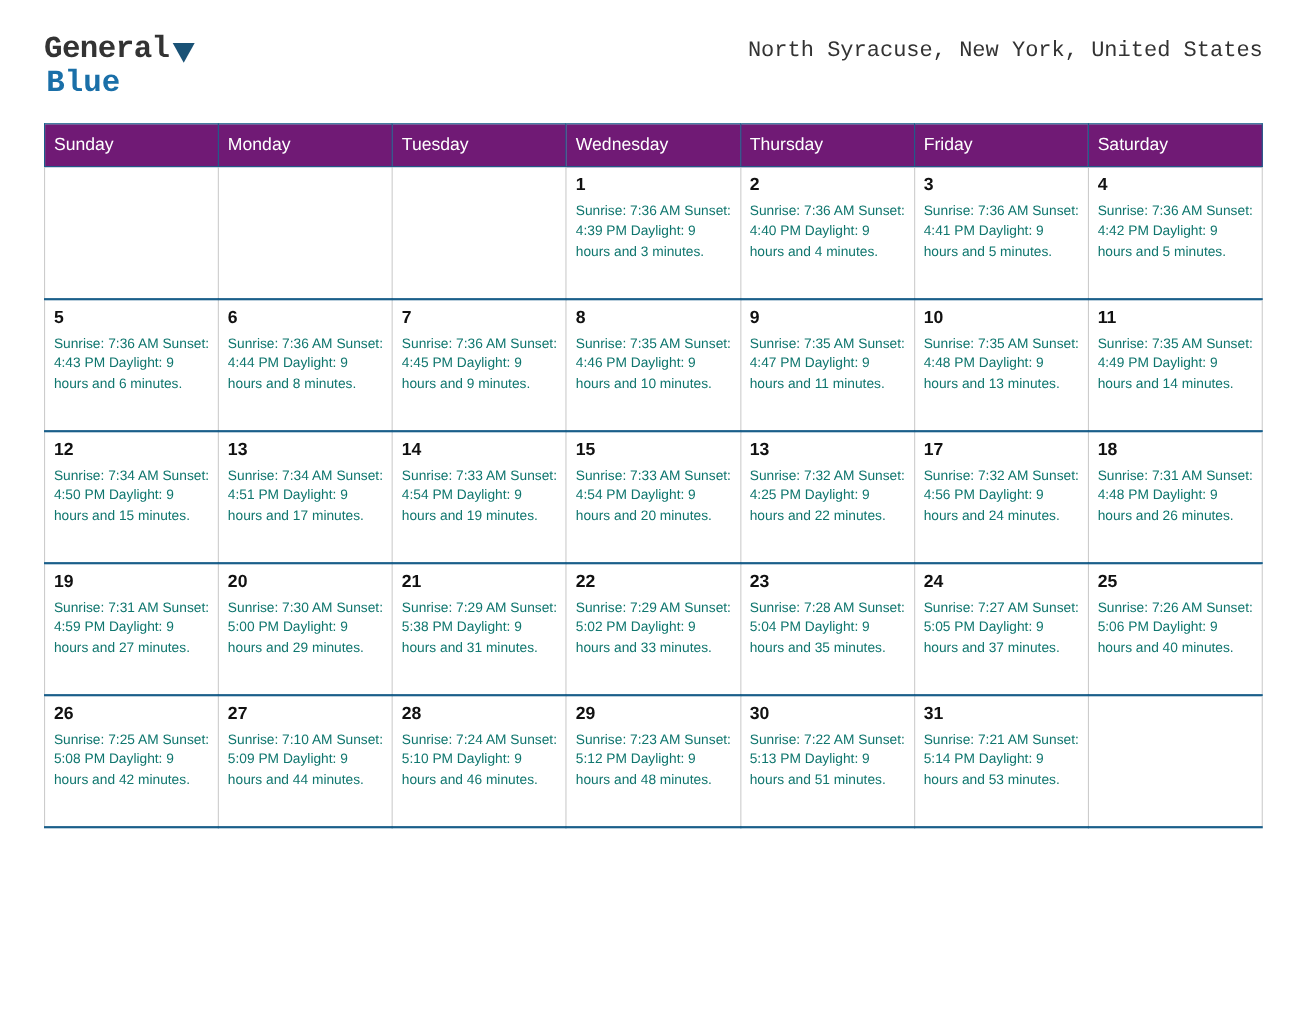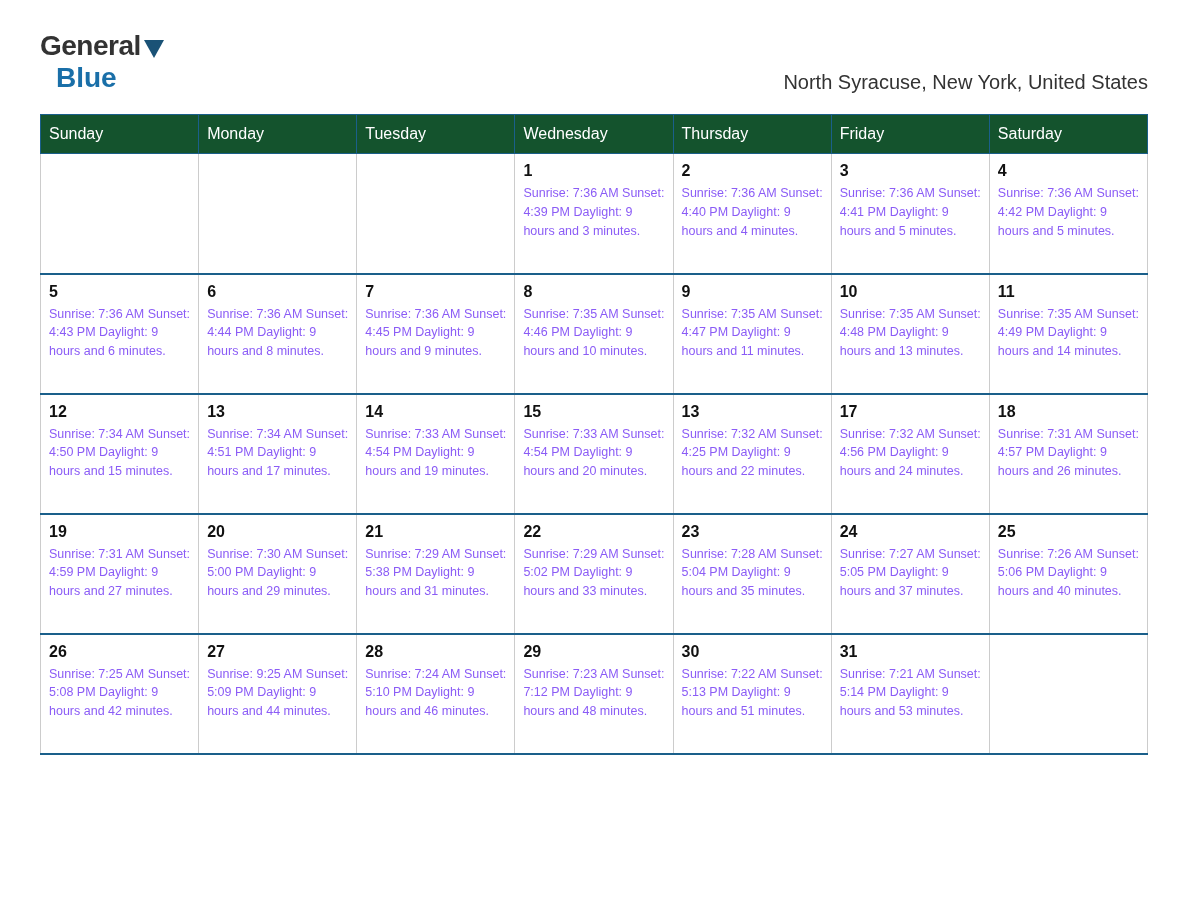--- a/index.html
+++ b/index.html
@@ -6,22 +6,23 @@
     body {
       font-family: Arial, sans-serif;
       background: #fff;
       padding: 30px 40px;
       width: 1188px;
       min-height: 918px;
     }
     .header {
       display: flex;
       justify-content: space-between;
-      align-items: flex-end;
+      align-items: flex-start;
       margin-bottom: 20px;
+      font-family: Liberation Mono, monospace;
     }
     .logo {
       display: flex;
       flex-direction: column;
       align-items: flex-start;
     }
     .logo-text {
       display: flex;
       align-items: center;
     }
@@ -37,21 +38,21 @@
       border-left: 10px solid transparent;
       border-right: 10px solid transparent;
       border-top: 18px solid #1a5276;
       margin-left: 3px;
       margin-top: 5px;
     }
     .logo-blue {
       font-size: 28px;
       font-weight: bold;
       color: #1a6fa8;
-      margin-left: 16px;
+      margin-left: 2px;
     }
     .title-section {
       text-align: right;
     }
     .month-year {
       font-size: 52px;
       font-weight: bold;
       color: #111;
       line-height: 1.1;
     }
@@ -59,21 +60,21 @@
       font-size: 20px;
       color: #333;
       margin-top: 5px;
     }
     table {
       width: 100%;
       border-collapse: collapse;
       table-layout: fixed;
     }
     thead tr {
-      background-color: #14532d;
+      background-color: #701a75;
     }
     thead th {
       color: #fff;
       font-size: 16px;
       font-weight: normal;
       padding: 10px 8px;
       text-align: left;
       border: 1px solid #1a5f8a;
     }
     tbody td {
@@ -89,21 +90,21 @@
     }
     .day-num {
       font-size: 16px;
       font-weight: bold;
       color: #111;
       display: block;
       margin-bottom: 4px;
     }
     .day-info {
       font-size: 12.5px;
-      color: #8b5cf6;
+      color: #0f766e;
       line-height: 1.5;
     }
     .empty-cell {
       background: #fff;
     }
   </style>
 </head>
 <body>
 
 <div class="header">
@@ -238,21 +239,21 @@
         </td>
         <td>
           <span class="day-num">17</span>
           <div class="day-info">Sunrise: 7:32 AM
 Sunset: 4:56 PM
 Daylight: 9 hours and 24 minutes.</div>
         </td>
         <td>
           <span class="day-num">18</span>
           <div class="day-info">Sunrise: 7:31 AM
-Sunset: 4:57 PM
+Sunset: 4:48 PM
 Daylight: 9 hours and 26 minutes.</div>
         </td>
       </tr>
       <tr>
         <td>
           <span class="day-num">19</span>
           <div class="day-info">Sunrise: 7:31 AM
 Sunset: 4:59 PM
 Daylight: 9 hours and 27 minutes.</div>
         </td>
@@ -295,34 +296,34 @@
       </tr>
       <tr>
         <td>
           <span class="day-num">26</span>
           <div class="day-info">Sunrise: 7:25 AM
 Sunset: 5:08 PM
 Daylight: 9 hours and 42 minutes.</div>
         </td>
         <td>
           <span class="day-num">27</span>
-          <div class="day-info">Sunrise: 9:25 AM
+          <div class="day-info">Sunrise: 7:10 AM
 Sunset: 5:09 PM
 Daylight: 9 hours and 44 minutes.</div>
         </td>
         <td>
           <span class="day-num">28</span>
           <div class="day-info">Sunrise: 7:24 AM
 Sunset: 5:10 PM
 Daylight: 9 hours and 46 minutes.</div>
         </td>
         <td>
           <span class="day-num">29</span>
           <div class="day-info">Sunrise: 7:23 AM
-Sunset: 7:12 PM
+Sunset: 5:12 PM
 Daylight: 9 hours and 48 minutes.</div>
         </td>
         <td>
           <span class="day-num">30</span>
           <div class="day-info">Sunrise: 7:22 AM
 Sunset: 5:13 PM
 Daylight: 9 hours and 51 minutes.</div>
         </td>
         <td>
           <span class="day-num">31</span>

